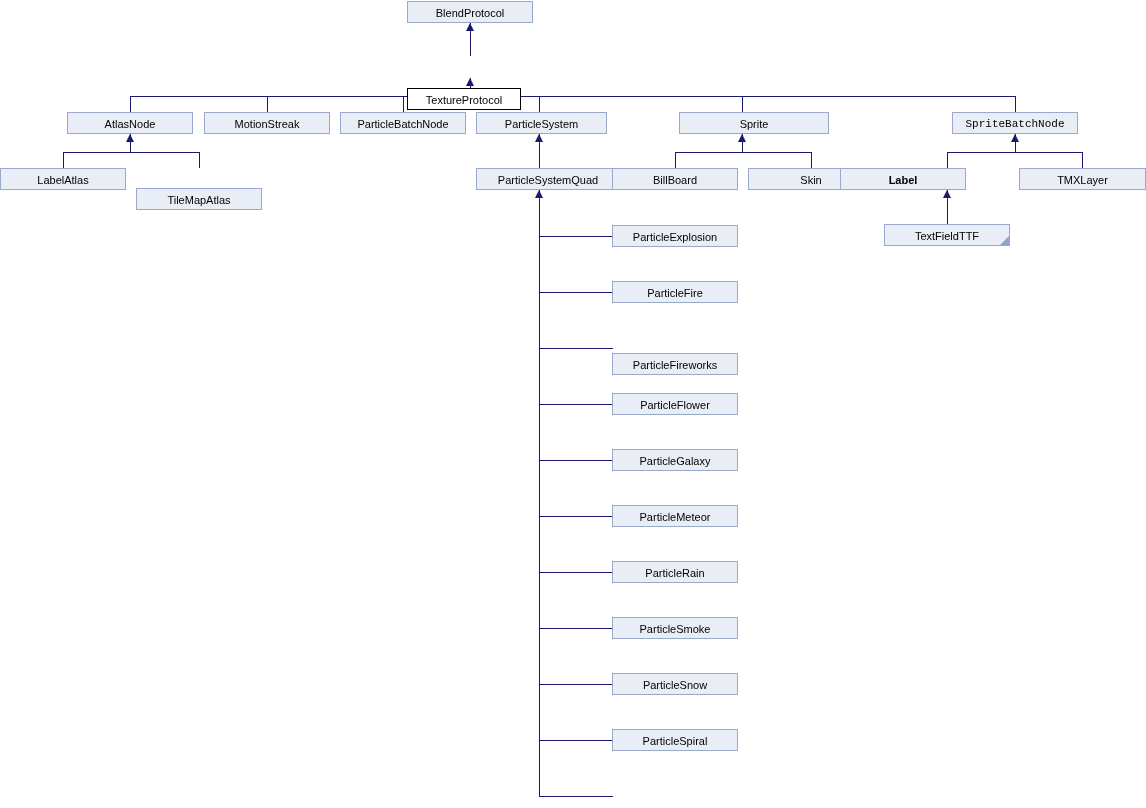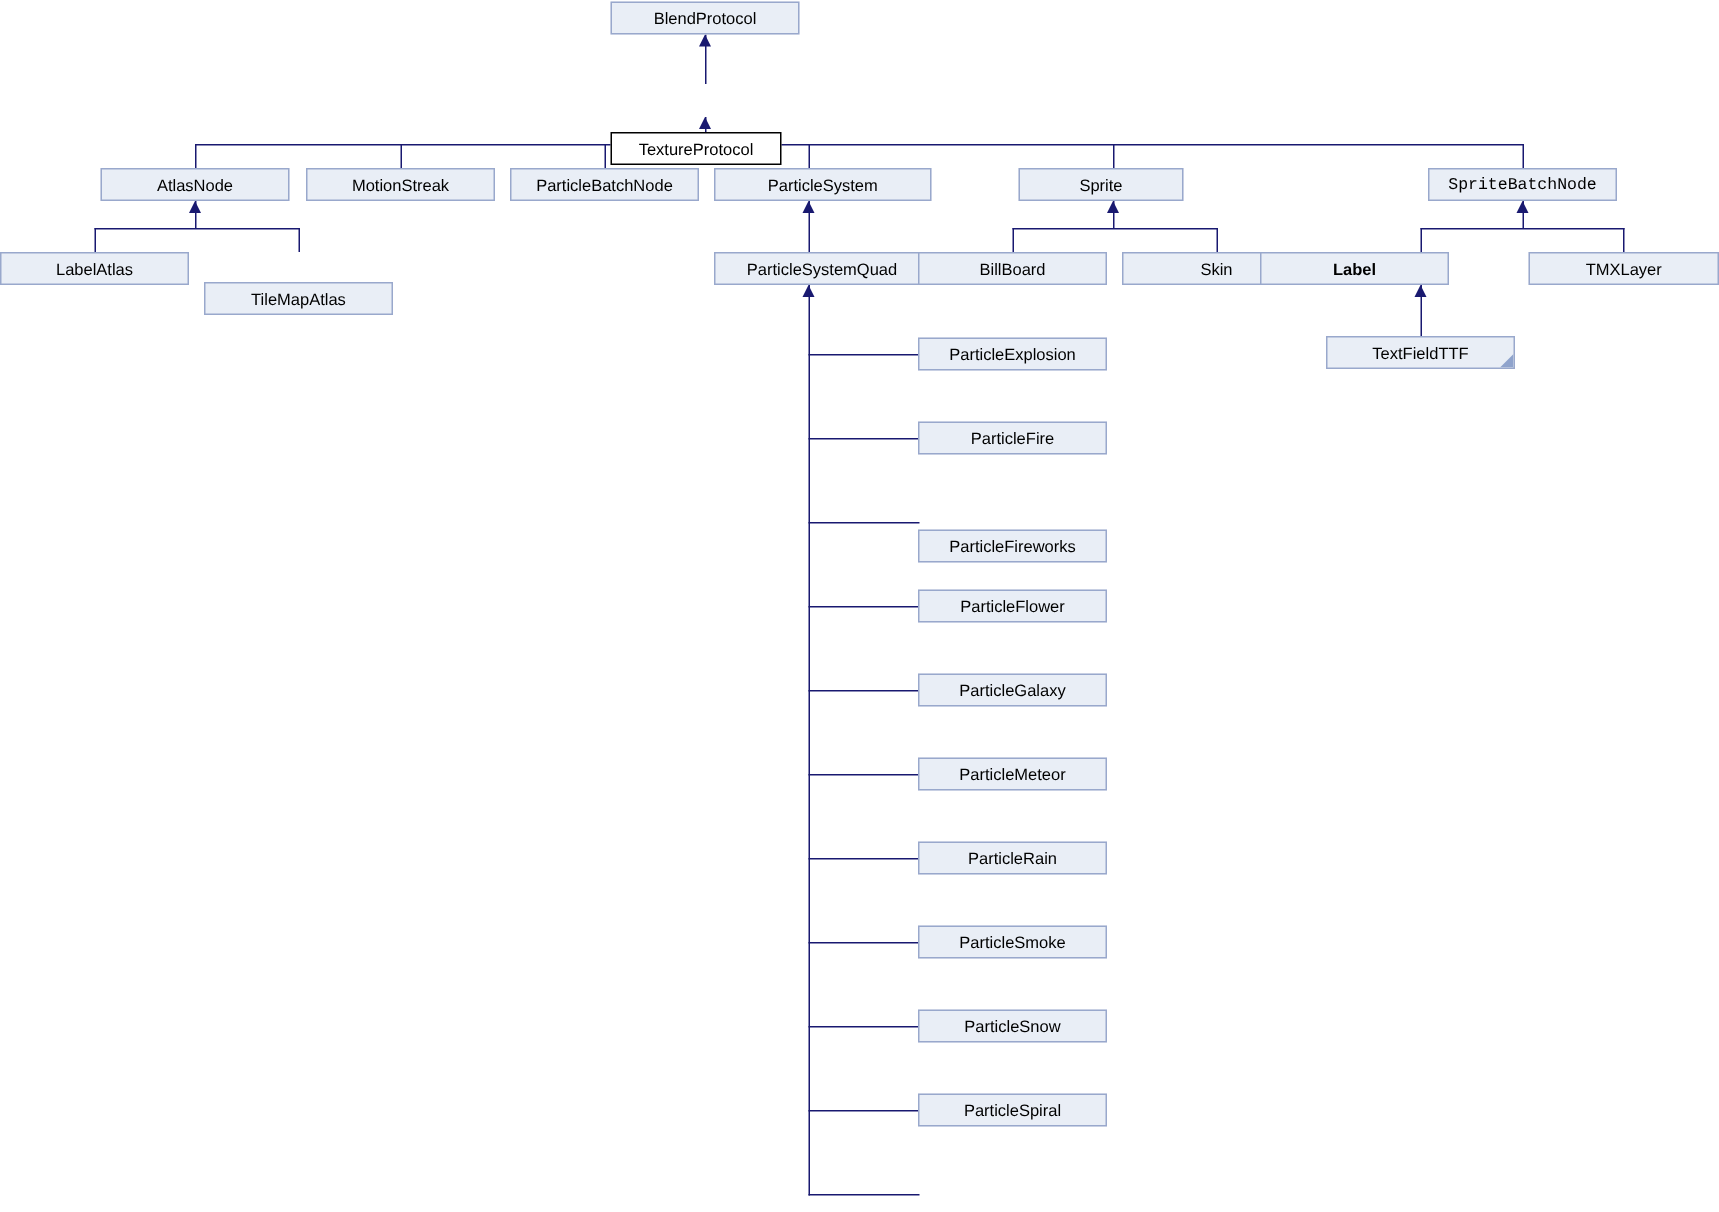--- a/index.html
+++ b/index.html
@@ -91,22 +91,22 @@
   <div class="hl" style="left:539px;top:684px;width:74px;"></div>
   <div class="hl" style="left:539px;top:740px;width:74px;"></div>
   <div class="hl" style="left:539px;top:796px;width:74px;"></div>
 
   <div class="node" style="left:407px;top:1px;width:126px;">BlendProtocol</div>
   <div class="node current" style="left:407px;top:56px;width:114px;margin-top:32px;">TextureProtocol</div>
 
   <div class="node" style="left:67px;top:112px;width:126px;">AtlasNode</div>
   <div class="node" style="left:204px;top:112px;width:126px;">MotionStreak</div>
   <div class="node" style="left:340px;top:112px;width:126px;">ParticleBatchNode</div>
-  <div class="node" style="left:476px;top:112px;width:145px;">ParticleSystem</div>
-  <div class="node" style="left:679px;top:112px;width:110px;">Sprite</div>
+  <div class="node" style="left:476px;top:112px;width:131px;">ParticleSystem</div>
+  <div class="node" style="left:679px;top:112px;width:150px;">Sprite</div>
   <div class="node" style="left:952px;top:112px;width:126px;font-family:Liberation Mono, monospace;">SpriteBatchNode</div>
 
   <div class="node" style="left:0px;top:168px;width:126px;">LabelAtlas</div>
   <div class="node" style="left:136px;top:168px;width:126px;margin-top:20px;">TileMapAtlas</div>
   <div class="node" style="left:476px;top:168px;width:144px;">ParticleSystemQuad</div>
   <div class="node" style="left:612px;top:168px;width:126px;">BillBoard</div>
   <div class="node" style="left:748px;top:168px;width:126px;">Skin</div>
   <div class="node" style="left:840px;top:168px;width:126px;font-weight:bold;">Label</div>
   <div class="node" style="left:1019px;top:168px;width:127px;">TMXLayer</div>
 

